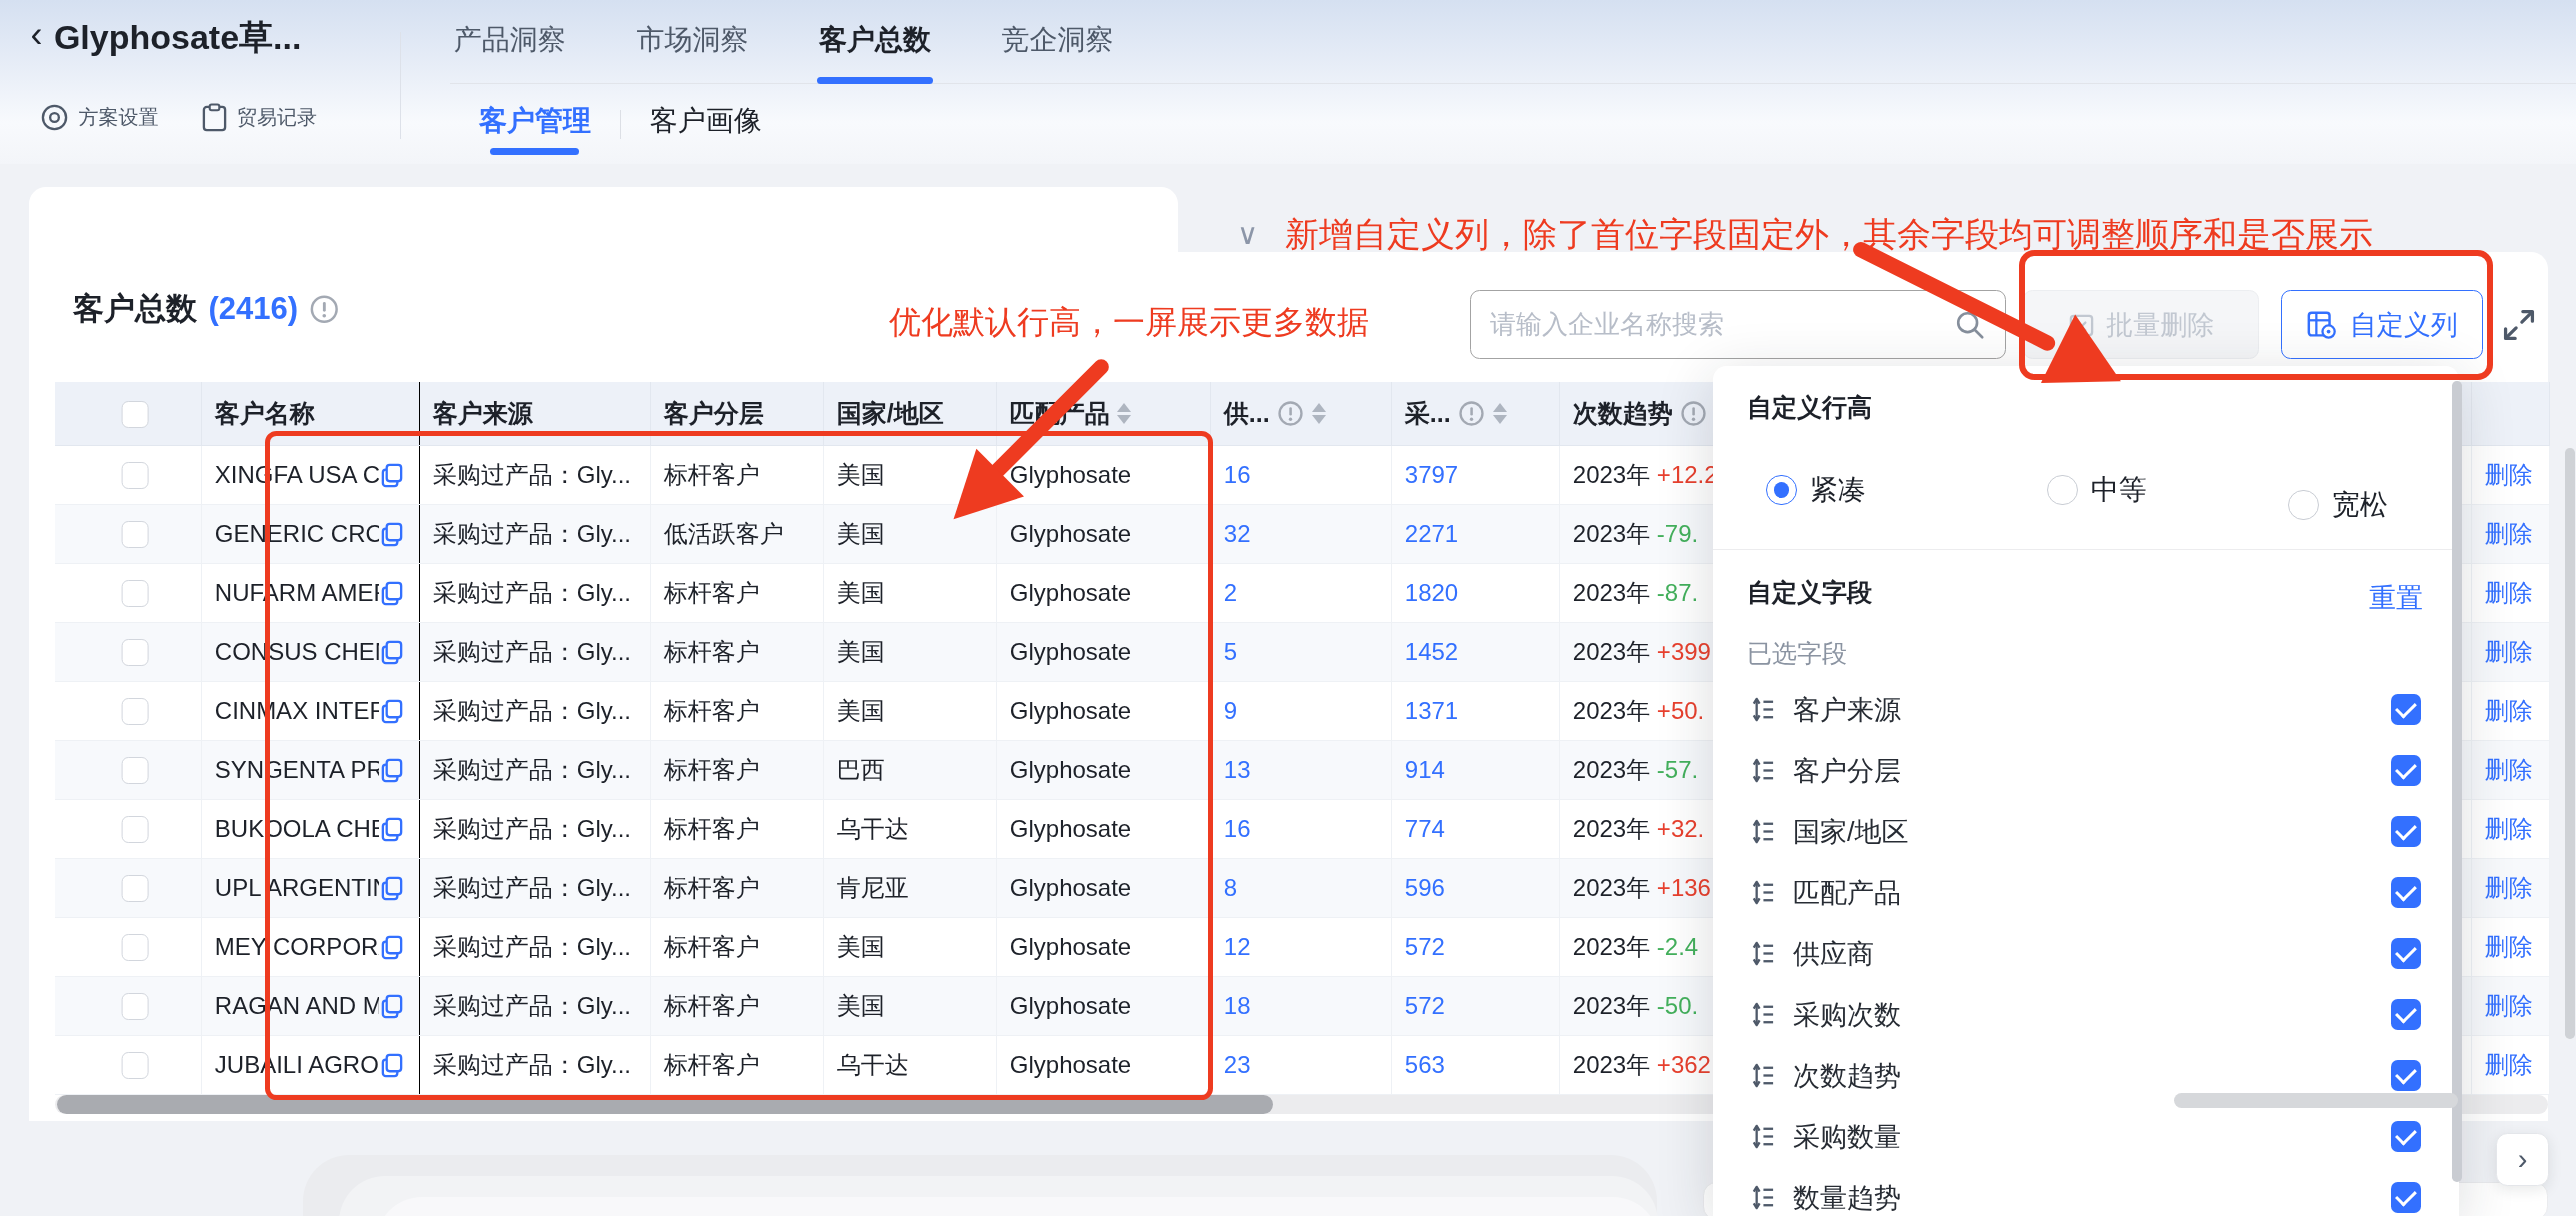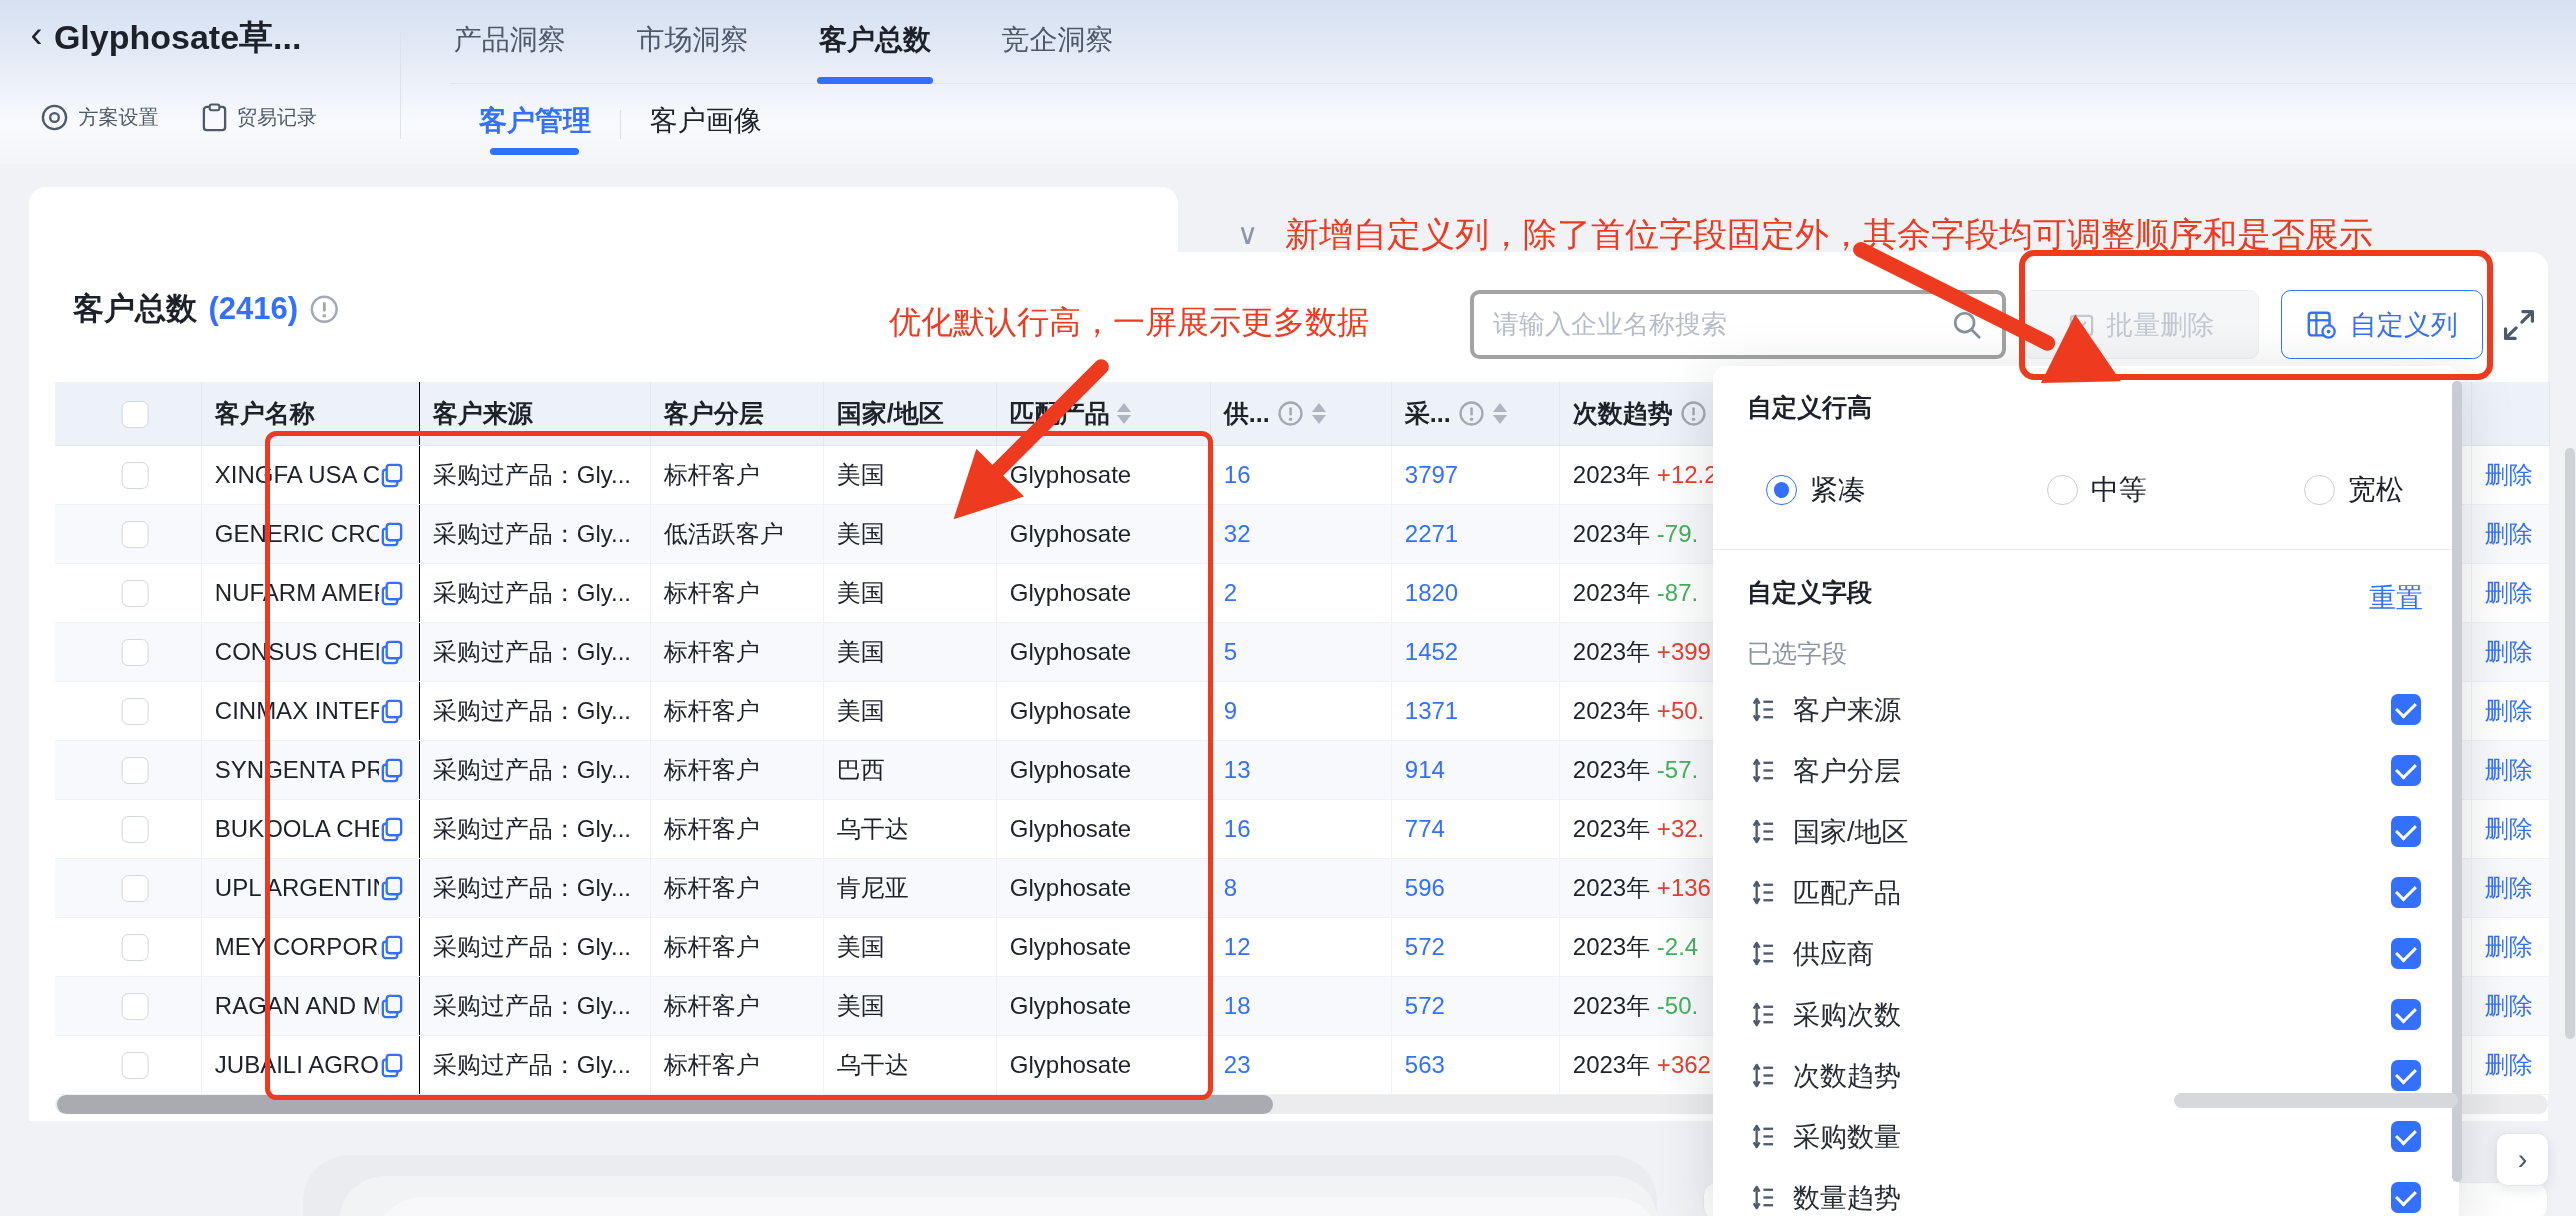--- a/index.html
+++ b/index.html
@@ -27,21 +27,21 @@
   .sub-tab-divider { width:1px; height:29px; background:#dcdfe5; margin:0 27px; align-self:center; }
 
   
   #card-ear { position:absolute; left:29px; top:187px; width:1149px; height:86px; background:#fff; border-radius:17px 17px 0 0; z-index:4; }
   #card { position:absolute; left:29px; top:252px; width:2519px; height:869px; background:#fff; border-radius:0 17px 0 0; z-index:4; }
 
   #total-row { position:absolute; left:44px; top:36px; display:flex; align-items:center; gap:11.4px; }
   #total-label { font-size:31px; font-weight:bold; color:#1d2129; }
   #total-count { font-size:31px; font-weight:bold; color:#3370ff; }
 
-  #search-box { position:absolute; left:1441px; top:38px; width:536px; height:69px; border:4px solid #a3a3a3; border-radius:9.5px;
+  #search-box { position:absolute; left:1441px; top:38px; width:536px; height:69px; border:1px solid #a3a3a3; border-radius:9.5px;
     display:flex; align-items:center; padding:0 19px; background:#fff; }
   #search-input { border:none; outline:none; flex:1; font-size:26px; color:#1d2129; }
   #search-input::placeholder { color:#b7bdc8; }
 
   .btn { display:flex; align-items:center; justify-content:center; gap:11.4px; border-radius:9.5px; cursor:pointer; }
   #batch-delete-btn { position:absolute; left:1994px; top:38px; width:236px; height:69px; background:#f5f6f8; border:1px solid #eceef1;
     color:#c2c8d1; font-size:27px; cursor:not-allowed; }
   #custom-col-btn { position:absolute; left:2252px; top:38px; width:202px; height:69px; background:#fff; border:1.9px solid #3370ff;
     color:#3370ff; font-size:27px; font-weight:500; }
   #expand-btn { position:absolute; left:2467px; top:50px; width:46px; height:46px; cursor:pointer; }
@@ -573,21 +573,21 @@
   <div class="p-title" id="p-rowheight-title">自定义行高</div>
   <div id="radio-group">
       <div class="radio-item selected" style="left: 53px;">
         <span class="radio"></span>
         <span class="radio-label">紧凑</span>
       </div>
       <div class="radio-item" style="left: 334px;">
         <span class="radio"></span>
         <span class="radio-label">中等</span>
       </div>
-      <div class="radio-item" style="left: 591px;">
+      <div class="radio-item" style="left: 575px; margin-top: 15px;">
         <span class="radio"></span>
         <span class="radio-label">宽松</span>
       </div>
     </div>
   <div id="p-divider"></div>
   <div class="p-title" id="p-fields-title">自定义字段</div>
   <div id="p-reset">重置</div>
   <div id="p-selected-label">已选字段</div>
   <div id="p-fields">
       <div class="field-item">

